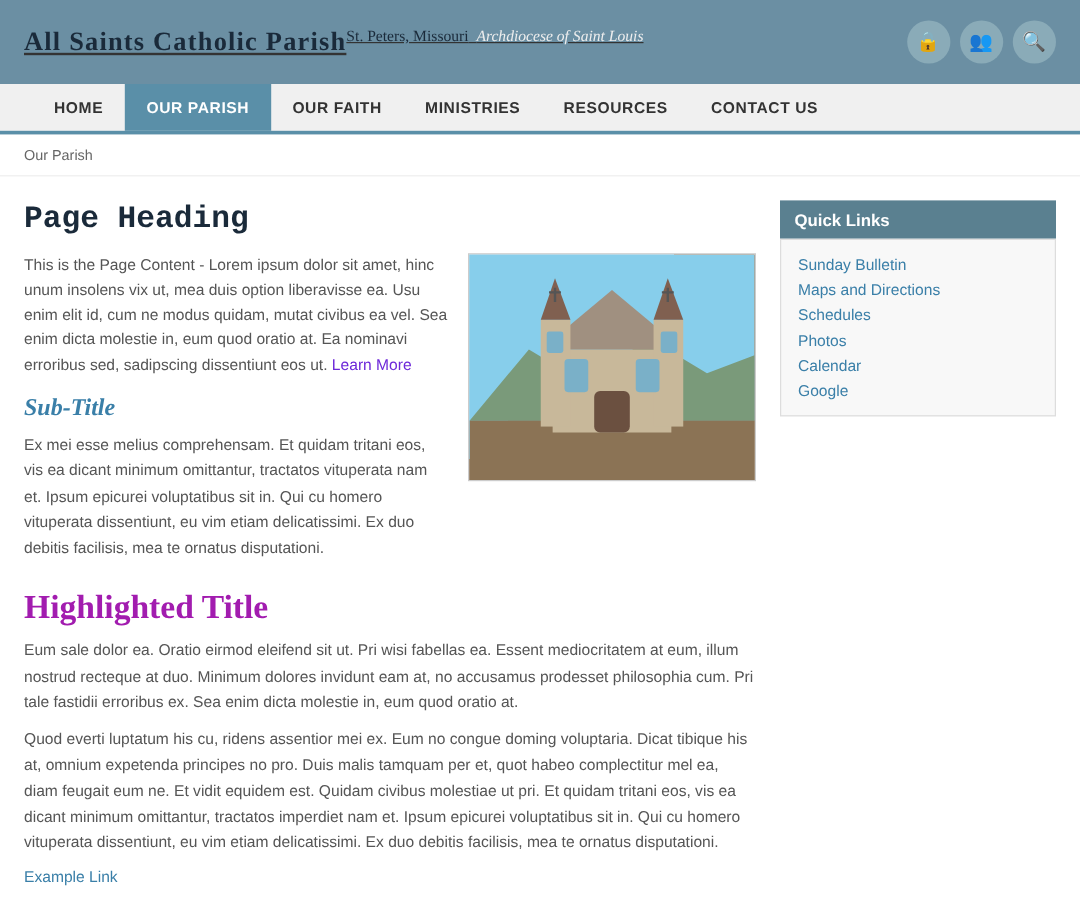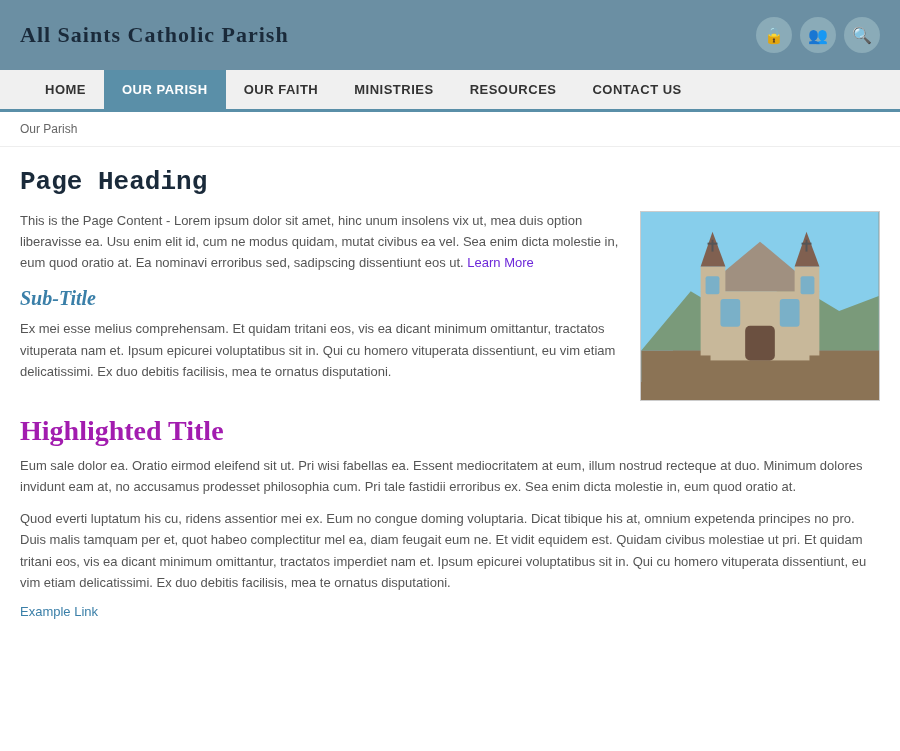--- a/index.html
+++ b/index.html
@@ -9,20 +9,21 @@
     .header {
       background: #6b8fa3;
       padding: 10px 20px;
       display: flex;
       align-items: center;
       justify-content: space-between;
       min-height: 70px;
     }
     .header-logo {
       display: flex;
+      text-decoration: underline;
     }
     .header-logo .parish-name {
       font-size: 22px;
       font-weight: bold;
       color: #1a2a3a;
       font-family: Georgia, serif;
       letter-spacing: 1px;
     }
     .header-logo .parish-subtitle {
       font-size: 13px;
@@ -190,20 +191,24 @@
       padding: 3px 0;
       cursor: pointer;
     }
   </style>
 </head>
 <body>
 
 <div class="header">
   <div class="header-logo">
     <div class="parish-name">All Saints Catholic Parish</div>
+    <div class="parish-subtitle">
+      <span>St. Peters, Missouri</span>
+      &nbsp;<em>Archdiocese of Saint Louis</em>
+    </div>
   </div>
   <div class="header-icons">
     <button class="header-icon-btn" title="Login">🔒</button>
     <button class="header-icon-btn" title="Members">👥</button>
     <button class="header-icon-btn" title="Search">🔍</button>
   </div>
 </div>
 
 <nav class="nav-bar">
   <button class="nav-item">HOME</button>
@@ -271,13 +276,24 @@
         </svg>
       </div>
     </div>
 
     <h2 class="highlighted-title">Highlighted Title</h2>
     <p class="content-para">Eum sale dolor ea. Oratio eirmod eleifend sit ut. Pri wisi fabellas ea. Essent mediocritatem at eum, illum nostrud recteque at duo. Minimum dolores invidunt eam at, no accusamus prodesset philosophia cum. Pri tale fastidii erroribus ex. Sea enim dicta molestie in, eum quod oratio at.</p>
     <p class="content-para">Quod everti luptatum his cu, ridens assentior mei ex. Eum no congue doming voluptaria. Dicat tibique his at, omnium expetenda principes no pro. Duis malis tamquam per et, quot habeo complectitur mel ea, diam feugait eum ne. Et vidit equidem est. Quidam civibus molestiae ut pri. Et quidam tritani eos, vis ea dicant minimum omittantur, tractatos imperdiet nam et. Ipsum epicurei voluptatibus sit in. Qui cu homero vituperata dissentiunt, eu vim etiam delicatissimi. Ex duo debitis facilisis, mea te ornatus disputationi.</p>
     <a class="example-link">Example Link</a>
   </div>
 
+  <div class="sidebar">
+    <div class="quick-links-box">Quick Links</div>
+    <div class="quick-links-list">
+      <a class="quick-link-item">Sunday Bulletin</a>
+      <a class="quick-link-item">Maps and Directions</a>
+      <a class="quick-link-item">Schedules</a>
+      <a class="quick-link-item">Photos</a>
+      <a class="quick-link-item">Calendar</a>
+      <a class="quick-link-item">Google</a>
+    </div>
+  </div>
 </div>
 
 </body></html>

